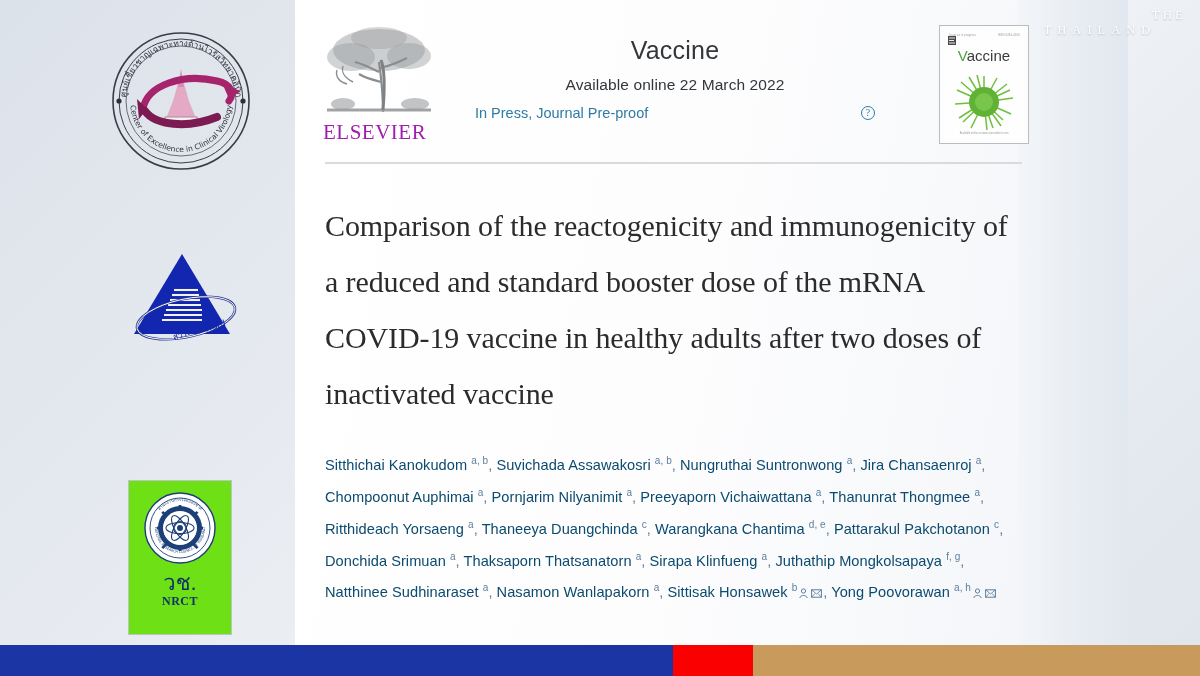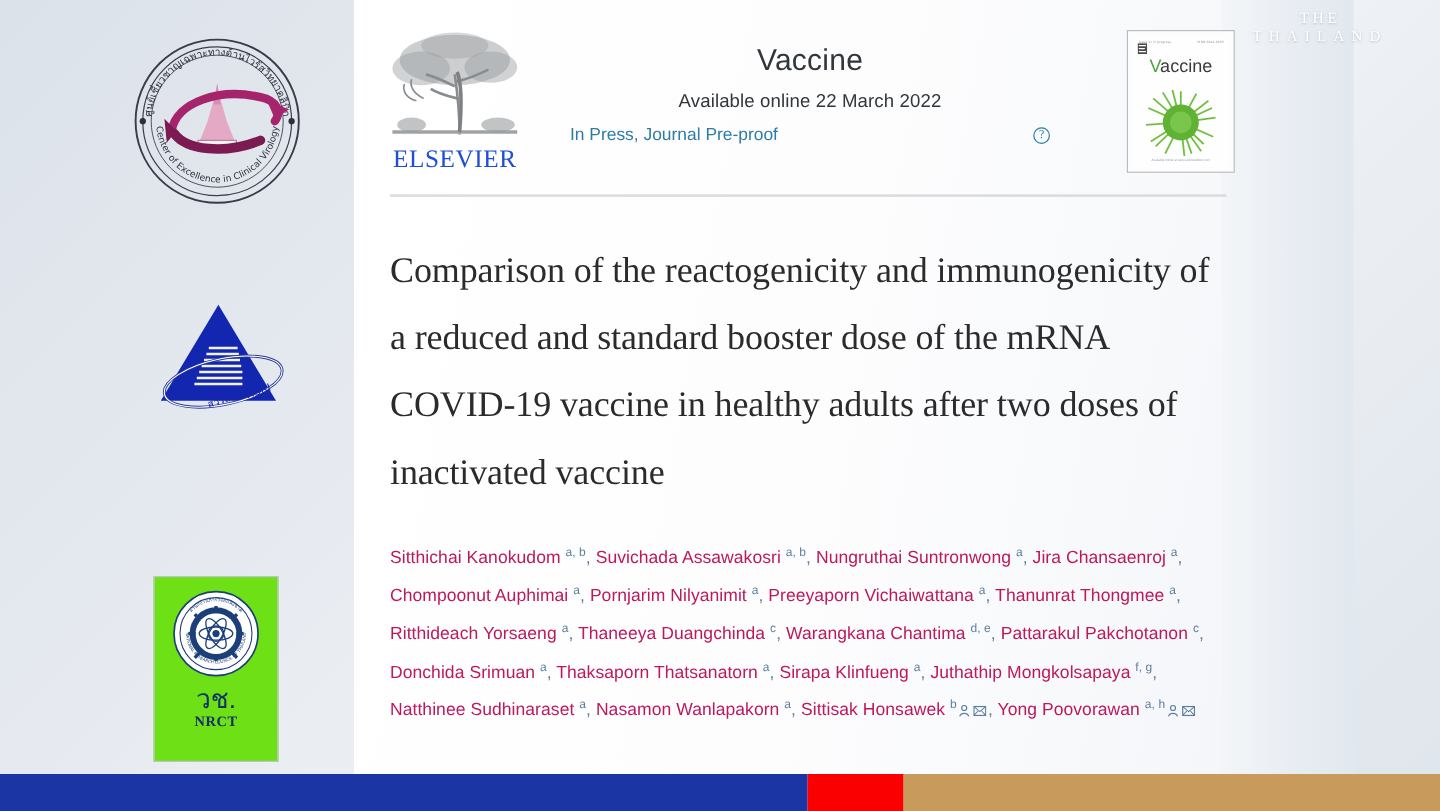--- a/index.html
+++ b/index.html
@@ -22,21 +22,21 @@
   }
 
   
   #masthead{ position:absolute; left:295px; top:0; width:740px; height:162px; }
 
   
   #elsevier-logo{ position:absolute; left:28px; top:24px; width:112px; height:122px; }
   #elsevier-tree{ position:absolute; left:0; top:0; width:112px; height:96px; }
   #elsevier-word{
     position:absolute; left:0; top:96px; width:112px;
-    text-align:center; color:#1d4ed8; font-family:"Liberation Serif", serif;
+    text-align:left; color:#a21caf; font-family:"Liberation Serif", serif;
     font-size:21px; letter-spacing:0.5px; font-weight:400;
   }
 
   
   #journal-header{ position:absolute; left:180px; top:36px; width:400px; text-align:center; }
   #journal-title{
     font-size:25px; color:#32373c; font-weight:400; letter-spacing:0.2px;
     font-family:"Liberation Sans", sans-serif;
   }
   #journal-avail{
@@ -97,21 +97,21 @@
     margin-top:12px; font-family:"Liberation Serif", serif;
     font-size:30px; line-height:56px; color:#2b2b2b; font-weight:400;
     letter-spacing:-0.1px; width:700px;
   }
   #authors{
     margin-top:25px; width:700px; color:#5c7f9e;
     font-size:14.6px; line-height:27px; letter-spacing:0.05px;
     font-family:"Liberation Sans", sans-serif;
   }
   #authors sup{ font-size:10px; vertical-align:super; }
-  .author-name{ color:#be185d; }
+  .author-name{ color:#0c4a6e; }
   .mini-icon{ display:inline-block; vertical-align:middle; margin:0 1px; }
 
   
   #logo-col{ position:absolute; left:0; top:0; width:295px; height:645px; }
 
   #logo-cecv{ position:absolute; left:105px; top:25px; width:152px; height:152px; }
   #logo-hsri{ position:absolute; left:122px; top:248px; width:120px; height:98px; }
   #hsri-caption{
     position:absolute; left:55px; top:352px; width:255px; text-align:center;
     font-size:16.5px; color:#1d1d1d; font-family:"Liberation Sans", sans-serif;
@@ -132,21 +132,21 @@
     margin-top:1px; font-size:12px; color:#12306b; font-weight:700;
     font-family:"Liberation Serif", serif; letter-spacing:0.5px; line-height:1;
   }
 
   
   #watermark{
     position:absolute; right:14px; top:8px; width:172px; text-align:center;
     color:#ffffff; font-family:"Liberation Serif", serif; line-height:1;
     text-shadow:0 1px 2px rgba(90,100,115,0.35);
   }
-  #wm-the{ font-size:13px; letter-spacing:3px; }
+  #wm-the{ font-size:13px; letter-spacing:3px;text-align:right; }
   #wm-nation{ font-size:35px; letter-spacing:0.5px; margin-top:1px; }
   #wm-thailand{ font-size:12.5px; letter-spacing:6px; margin-top:3px; }
 
   
   #bottom-bar{ position:absolute; left:0; bottom:0; width:1200px; height:31px; display:flex; }
   #bar-blue{ width:673px; background:#1b35a5; }
   #bar-red { width:80px;  background:#fa0000; }
   #bar-tan { flex:1;      background:#c89a5b; }
 </style>
 </head>

